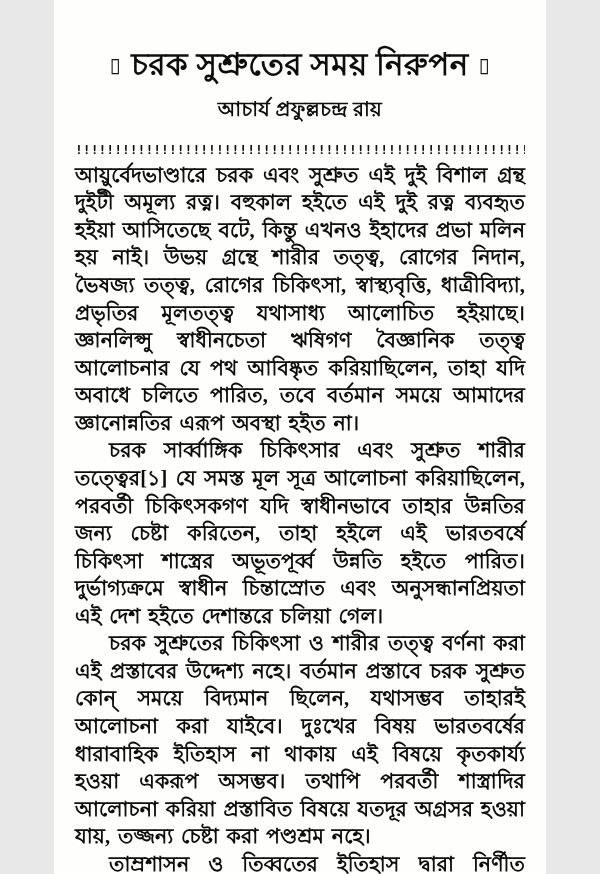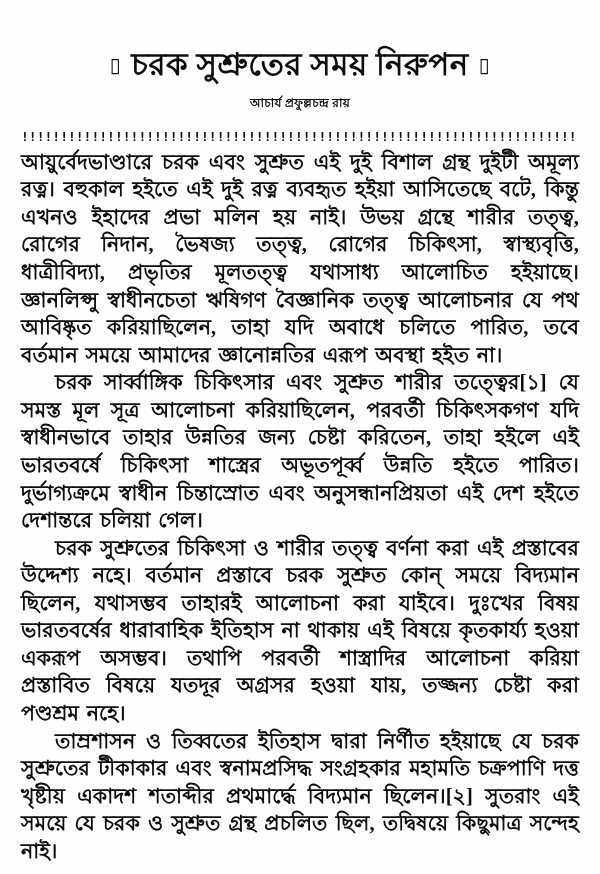--- a/index.html
+++ b/index.html
@@ -2,21 +2,21 @@
 <html lang="bn"><head>
 <meta charset="utf-8">
 <style>
   html, body {
     margin: 0;
     padding: 0;
     background: #e8e8e8;
   }
   .page {
     position: relative;
-    width: 600px;
+    width: 492px;
     height: 874px;
     margin: 0 auto;
     background: #fefefdff;
     color: #0d0d0d;
     font-family: "Liberation Serif", "DejaVu Sans", serif;
     box-sizing: border-box;
     padding: 46px 21px 0 21px;
     overflow: hidden;
   }
   header.page-header {
@@ -32,21 +32,21 @@
   }
   .ornament {
     font-size: 20px;
     font-weight: 400;
     vertical-align: 3px;
     margin: 0 10px;
     color: #151515;
   }
   .author {
     margin-top: 9px;
-    font-size: 12px;
+    font-size: 20px;
     font-weight: 600;
     letter-spacing: 0.3px;
   }
   .divider {
     margin-top: 16px;
     margin-bottom: 4px;
     font-family: "DejaVu Sans Mono", monospace;
     font-size: 13px;
     font-weight: 700;
     line-height: 1;

